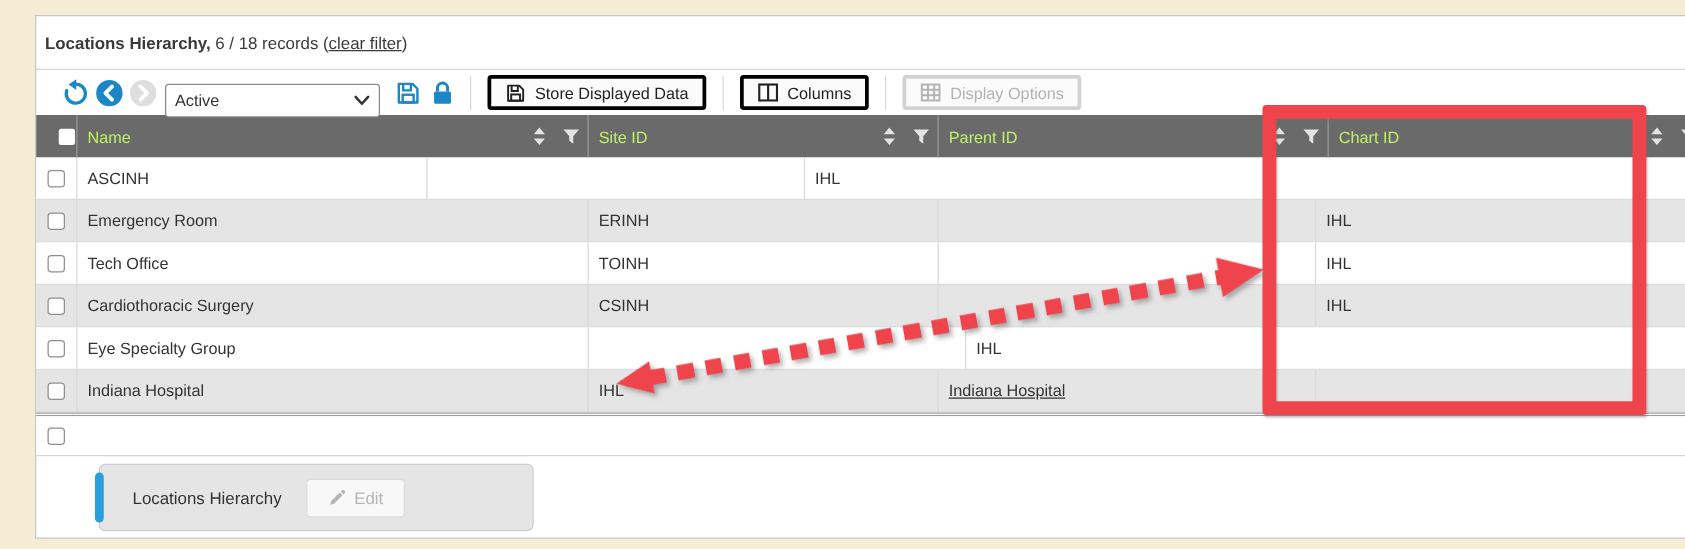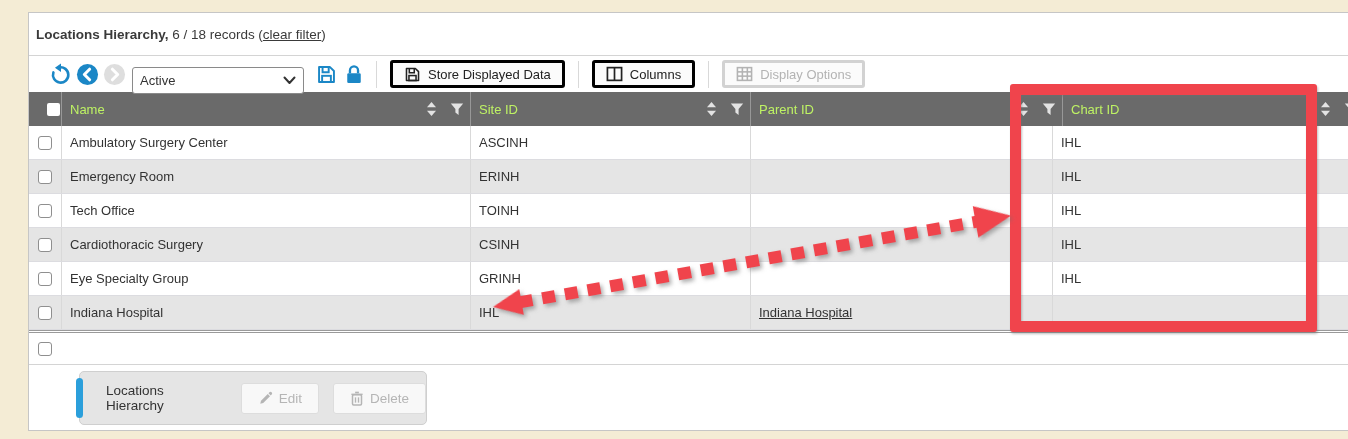--- a/index.html
+++ b/index.html
@@ -257,21 +257,20 @@
           </svg>
         </span>
     </div>
   </div>
 
   <div>
       <div class="tr">
     <div class="td col-check" style="padding-left:0;">
       <span class="checkbox"></span>
     </div>
-    <div class="td col-name">Ambulatory Surgery Center</div>
     <div class="td col-site">ASCINH</div>
     <div class="td col-chart"></div>
     <div class="td col-parent">IHL</div>
   </div>
       <div class="tr alt">
     <div class="td col-check" style="padding-left:0;">
       <span class="checkbox"></span>
     </div>
     <div class="td col-name">Emergency Room</div>
     <div class="td col-site">ERINH</div>
@@ -294,21 +293,20 @@
     <div class="td col-name">Cardiothoracic Surgery</div>
     <div class="td col-site">CSINH</div>
     <div class="td col-chart"></div>
     <div class="td col-parent">IHL</div>
   </div>
       <div class="tr">
     <div class="td col-check" style="padding-left:0;">
       <span class="checkbox"></span>
     </div>
     <div class="td col-name">Eye Specialty Group</div>
-    <div class="td col-site">GRINH</div>
     <div class="td col-chart"></div>
     <div class="td col-parent">IHL</div>
   </div>
       <div class="tr alt">
     <div class="td col-check" style="padding-left:0;">
       <span class="checkbox"></span>
     </div>
     <div class="td col-name">Indiana Hospital</div>
     <div class="td col-site">IHL</div>
     <div class="td col-chart">
@@ -330,32 +328,20 @@
       <span class="footer-label">Locations Hierarchy</span>
       <button class="fbtn">
         <span>
           <svg width="15" height="15" viewBox="0 0 20 20">
               <path d="M3 17 L4 13 L13 4 L16 7 L7 16 Z" fill="#b5b5b5"></path>
               <path d="M14 3 L17 6 L18.2 4.8 A1.6 1.6 0 0 0 15.2 1.8 Z" fill="#b5b5b5"></path>
             </svg>
         </span>
         <span>Edit</span>
       </button>
-      <button class="fbtn">
-        <span>
-          <svg width="14" height="15" viewBox="0 0 18 20">
-              <rect x="3" y="5" width="12" height="13.5" rx="1.5" fill="none" stroke="#b5b5b5" stroke-width="2"></rect>
-              <line x1="1.5" y1="4.5" x2="16.5" y2="4.5" stroke="#b5b5b5" stroke-width="2"></line>
-              <line x1="6.5" y1="2" x2="11.5" y2="2" stroke="#b5b5b5" stroke-width="2.2"></line>
-              <line x1="7" y1="8.5" x2="7" y2="15.5" stroke="#b5b5b5" stroke-width="1.8"></line>
-              <line x1="11" y1="8.5" x2="11" y2="15.5" stroke="#b5b5b5" stroke-width="1.8"></line>
-            </svg>
-        </span>
-        <span>Delete</span>
-      </button>
     </div>
   </div>
 </div>
 
 <div class="red-rect"></div>
 <div class="red-arrow">
   <span class="ah-left"></span>
   <span class="shaft"></span>
   <span class="ah-right"></span>
 </div>

